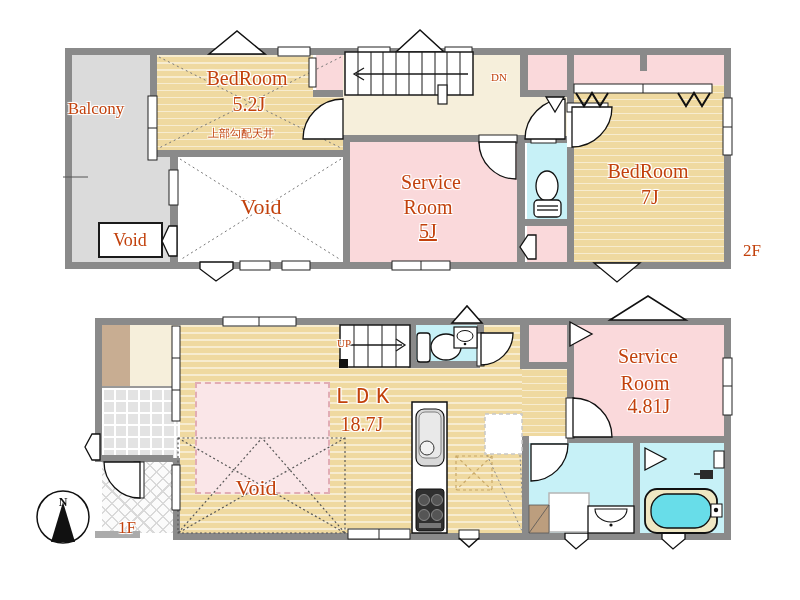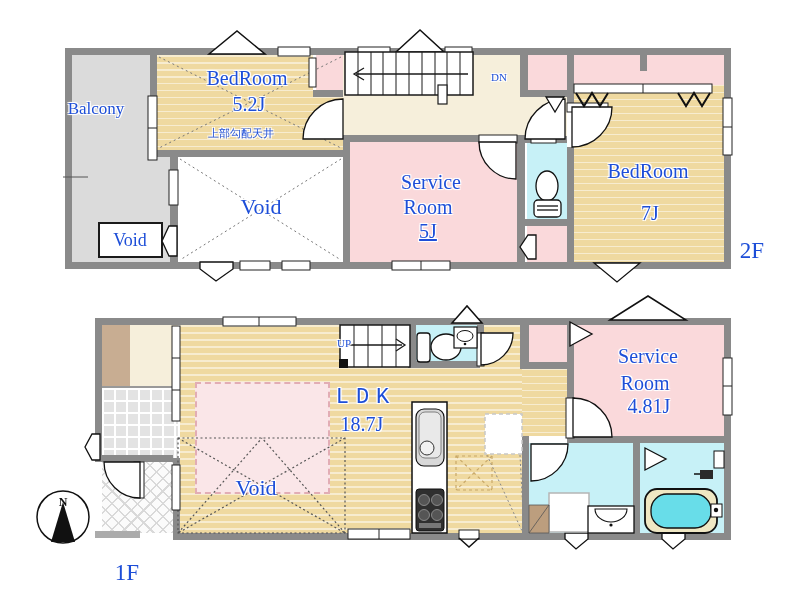--- a/index.html
+++ b/index.html
@@ -10,24 +10,24 @@
   .pink{background:#FAD9DB;}
   .cream{background:#F6EFDB;}
   .cyan{background:#C7F1F7;}
   .balc{background:#DBDBDB;}
   .brown{background:#C8AD92;}
   .tile{background-color:#E3E3E3;background-image:linear-gradient(#fff 2px,transparent 2px),linear-gradient(90deg,#fff 2px,transparent 2px);background-size:12px 12px;}
   .porch{background-color:#FBFBFB;background-image:repeating-linear-gradient(45deg,#D9D9D9 0 1.5px,transparent 1.5px 9px),repeating-linear-gradient(-45deg,#D9D9D9 0 1.5px,transparent 1.5px 9px);}
   .voidpink{background:#FAE6E8;border:2px dashed #E2ADB5;box-sizing:border-box;}
   .voidsmall{background:#fff;border:2px solid #1a1a1a;box-sizing:border-box;}
   svg.overlay{position:absolute;left:0;top:0;z-index:2;}
-  .lbl{position:absolute;z-index:3;transform:translate(-50%,-50%);color:#1d4ed8;line-height:1;white-space:nowrap;
+  .lbl{position:absolute;z-index:3;transform:translate(-50%,-50%);color:#c2410c;line-height:1;white-space:nowrap;
        text-shadow:-1px -1px 0 #fff,1px -1px 0 #fff,-1px 1px 0 #fff,1px 1px 0 #fff,0 0 3px #fff;}
   .f20{font-size:20px;} .f22{font-size:22px;} .f17{font-size:17px;} .f16{font-size:11px;}
-  .f18{font-size:18px;} .f11{font-size:11px;} .f23{font-size:23px;}
+  .f18{font-size:18px;} .f11{font-size:11px;} .f23{font-size:17px;}
   .ldk{letter-spacing:7px;font-family:Liberation Mono, monospace;}
 </style>
 </head>
 <body>
 
 <div id="plan">
 
   <div class="room balc" style="left:65px;top:48px;width:113px;height:221px;"></div>
   <div class="room wood" style="left:157px;top:55px;width:156px;height:95px;"></div>
   <div class="room wood" style="left:313px;top:97px;width:30px;height:53px;"></div>
@@ -287,25 +287,25 @@
   <div class="lbl f20" style="left:247px;top:78px;">BedRoom</div>
   <div class="lbl f20" style="left:249px;top:104px;">5.2J</div>
   <div class="lbl f11" style="left:241px;top:133px;">上部勾配天井</div>
   <div class="lbl f22" style="left:261px;top:207px;">Void</div>
   <div class="lbl f18" style="left:130px;top:240px;">Void</div>
   <div class="lbl f16" style="left:499px;top:77px;">DN</div>
   <div class="lbl f20" style="left:431px;top:182px;">Service</div>
   <div class="lbl f20" style="left:428px;top:207px;">Room</div>
   <div class="lbl f20" style="left:428px;top:231px;text-decoration:underline;">5J</div>
   <div class="lbl f20" style="left:648px;top:171px;">BedRoom</div>
-  <div class="lbl f20" style="left:650px;top:213px;">7J</div>
+  <div class="lbl f20" style="left:650px;top:197px;">7J</div>
   <div class="lbl f23" style="left:752px;top:250px;">2F</div>
 
   <div class="lbl f16" style="left:344px;top:343px;">UP</div>
   <div class="lbl f22 ldk" style="left:366px;top:398px;">LDK</div>
   <div class="lbl f20" style="left:362px;top:424px;">18.7J</div>
   <div class="lbl f22" style="left:256px;top:488px;">Void</div>
   <div class="lbl f20" style="left:648px;top:356px;">Service</div>
   <div class="lbl f20" style="left:645px;top:383px;">Room</div>
   <div class="lbl f20" style="left:649px;top:406px;">4.81J</div>
-  <div class="lbl f23" style="left:127px;top:527px;margin-top:45px;">1F</div>
+  <div class="lbl f23" style="left:127px;top:527px;">1F</div>
 
 </div>
 
 </body></html>

